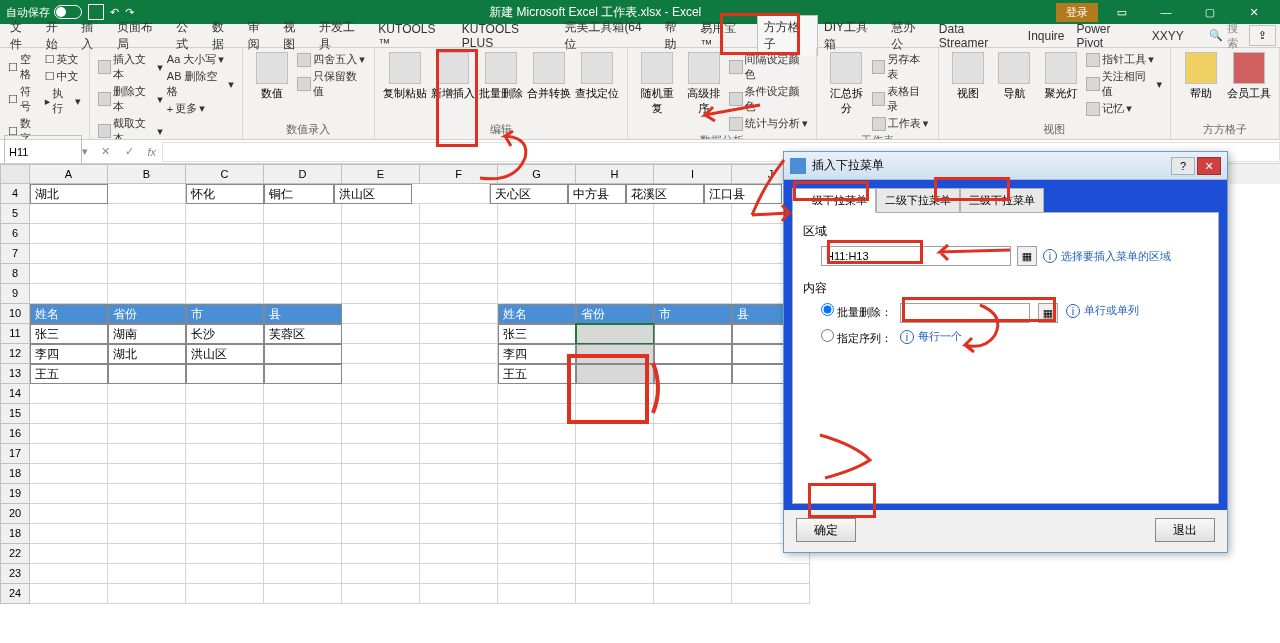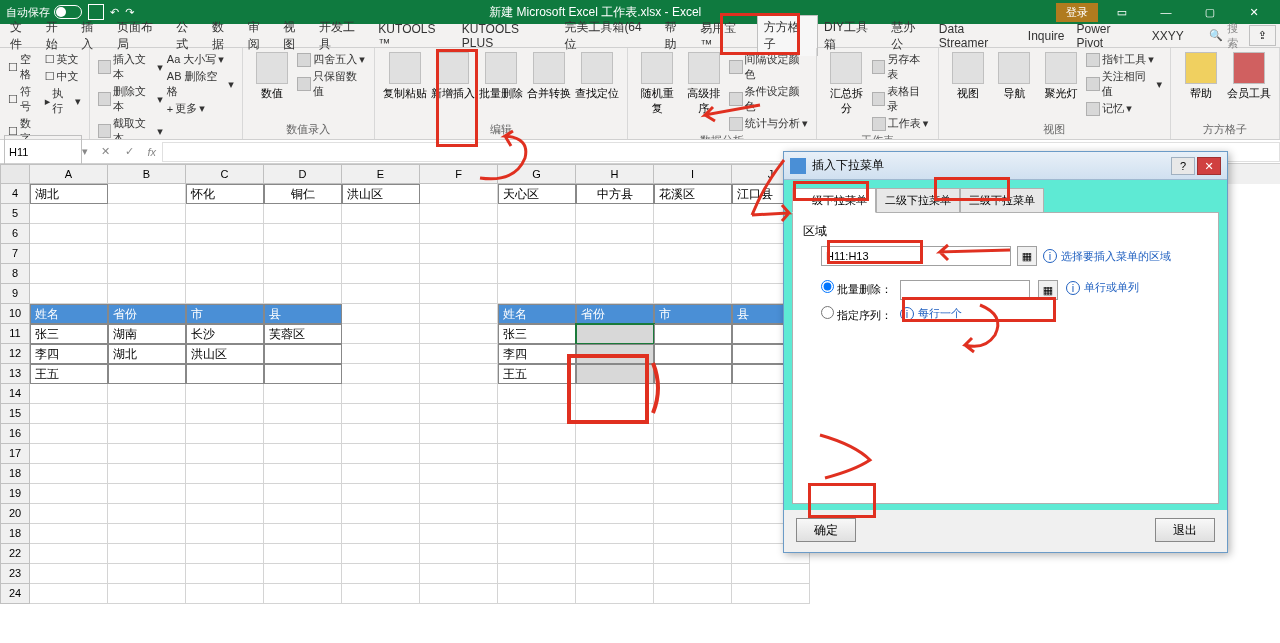--- a/index.html
+++ b/index.html
@@ -45,21 +45,21 @@
 .cell.hdr{background:#4a8fd6;color:#fff;font-weight:500;}
 .cell.bordered{border:1px solid #888;}
 .cell.sel{background:#d8d8d8;}
 .dialog{position:absolute;left:783px;top:151px;width:445px;height:402px;background:#f0f0f0;border:1px solid #6b9bc7;box-shadow:2px 2px 8px rgba(0,0,0,0.3);}
 .dlg-title{height:28px;background:linear-gradient(#e8f0f8,#d0e0f0);display:flex;align-items:center;padding:0 6px;border-bottom:1px solid #a0b8d0;}
 .dlg-title-icon{width:16px;height:16px;background:#4a8fd6;margin-right:6px;}
 .dlg-title-text{flex:1;font-size:12px;}
 .dlg-title-btns{display:flex;gap:2px;}
 .dlg-tbtn{width:24px;height:18px;border:1px solid #a0b0c0;background:#e8e8e8;text-align:center;font-size:11px;line-height:16px;}
 .dlg-tbtn.close{background:#d04040;color:#fff;border-color:#a03030;}
-.dlg-body{padding:8px;background:#5eead4;height:330px;}
+.dlg-body{padding:8px;background:#1d4ed8;height:330px;}
 .dlg-tabs{display:flex;gap:0;}
 .dlg-tab{padding:4px 8px;border:1px solid #b0b0b0;background:#e8e8e8;font-size:11px;cursor:pointer;}
 .dlg-tab.active{background:#fff;border-bottom-color:#fff;}
 .dlg-panel{border:1px solid #b0b0b0;background:#fff;padding:10px;margin-top:-1px;height:292px;}
 .dlg-section{margin-bottom:14px;}
 .dlg-section-label{font-size:12px;margin-bottom:6px;}
 .dlg-input-row{display:flex;align-items:center;gap:6px;margin-left:18px;}
 .dlg-input{width:190px;height:20px;border:1px solid #a0a0a0;padding:0 4px;font-size:11px;}
 .dlg-range-btn{width:20px;height:20px;border:1px solid #a0a0a0;background:#f0f0f0;}
 .dlg-hint{display:flex;align-items:center;gap:4px;font-size:11px;color:#2060c0;}
@@ -327,25 +327,25 @@
         <div class="row-h">18</div>
         <div class="row-h">22</div>
         <div class="row-h">23</div>
         <div class="row-h">24</div>
       </div>
     <div class="cells" id="cells">
         <div class="cell-row">
           <div class="cell bordered" style="width: 78px;">湖北</div>
           <div class="cell" style="width: 78px;"></div>
           <div class="cell bordered" style="width: 78px;">怀化</div>
-          <div class="cell bordered" style="width: 78px; text-align: center;">铜仁</div>
+          <div class="cell bordered" style="width: 70px;">铜仁</div>
           <div class="cell bordered" style="width: 78px;">洪山区</div>
           <div class="cell" style="width: 78px;"></div>
           <div class="cell bordered" style="width: 78px;">天心区</div>
-          <div class="cell bordered" style="width: 78px; text-align: center;">中方县</div>
+          <div class="cell bordered" style="width: 58px;">中方县</div>
           <div class="cell bordered" style="width: 78px;">花溪区</div>
           <div class="cell bordered" style="width: 78px;">江口县</div>
         </div>
         <div class="cell-row">
           <div class="cell" style="width: 78px;"></div>
           <div class="cell" style="width: 78px;"></div>
           <div class="cell" style="width: 78px;"></div>
           <div class="cell" style="width: 78px;"></div>
           <div class="cell" style="width: 78px;"></div>
           <div class="cell" style="width: 78px;"></div>
@@ -607,20 +607,21 @@
         <div class="dlg-input-row">
           <input class="dlg-input" value="H11:H13" style="">
           <button class="dlg-range-btn">▦</button>
           <span class="dlg-hint">
               <span class="dlg-hint-icon">i</span>
               <span>选择要插入菜单的区域</span>
             </span>
         </div>
       </div>
       <div class="dlg-section">
+        <div class="dlg-section-label">内容</div>
         <div class="dlg-radio-row">
           <label><input type="radio" name="ct" checked="" style=""> <span>批量删除：</span></label>
           <input class="dlg-input" style="width: 130px;">
           <button class="dlg-range-btn">▦</button>
           <span class="dlg-hint">
               <span class="dlg-hint-icon">i</span>
               <span>单行或单列</span>
             </span>
         </div>
         <div class="dlg-radio-row">

